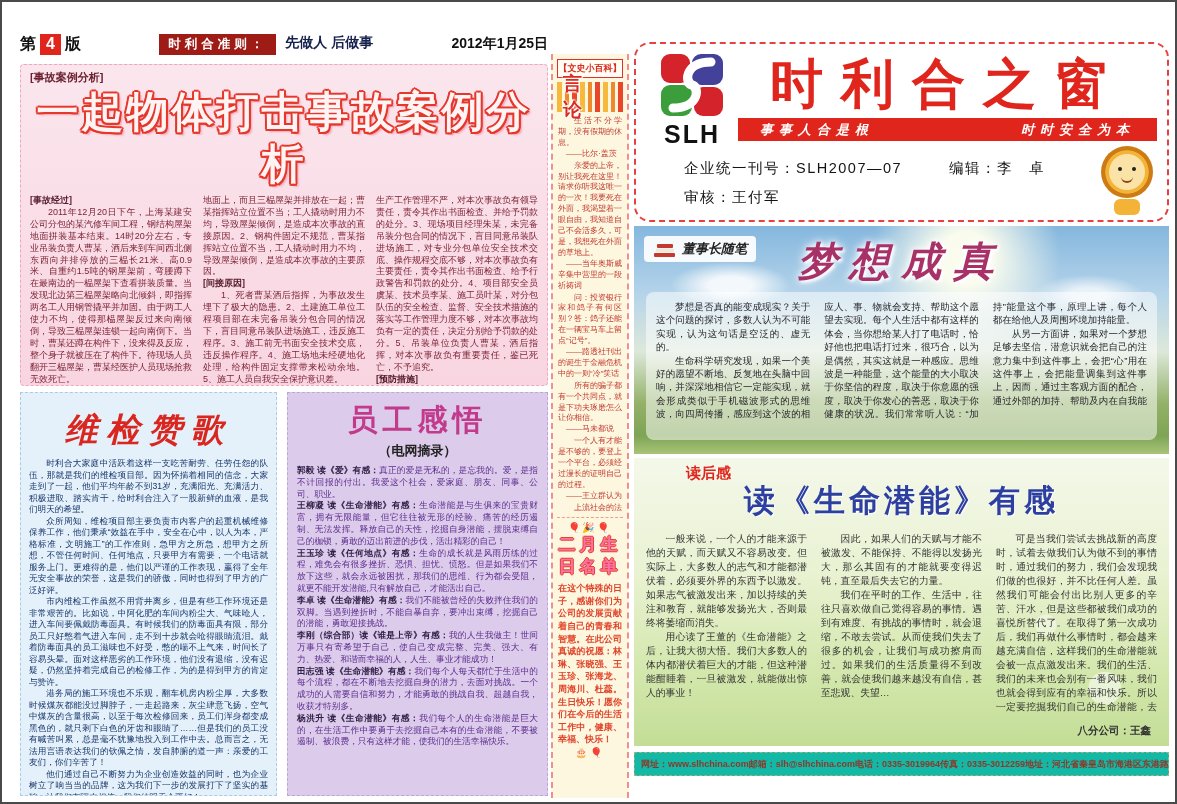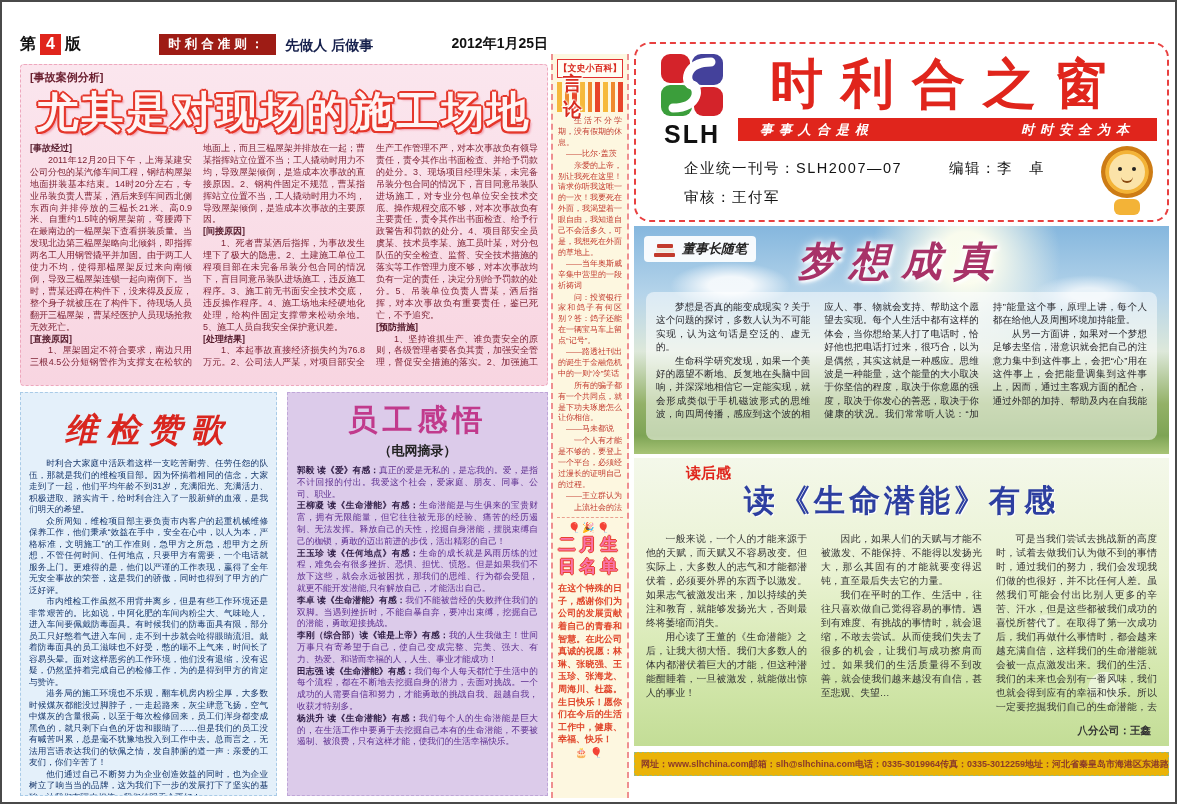--- a/index.html
+++ b/index.html
@@ -6,21 +6,21 @@
   #canvas{position:relative;width:1177px;height:804px;background:#fff;border:2px solid #4a4a4a;
           box-sizing:border-box;overflow:hidden;box-shadow:6px 6px 0 #9a9a9a;}
   p,h1,h2,h3,h4,h5{margin:0;padding:0;}
 
   
   .left-page{position:absolute;left:18px;top:26px;width:528px;height:770px;}
   .lp-header{display:flex;align-items:center;justify-content:space-between;height:32px;color:#111;}
   .page-no{display:flex;align-items:center;gap:4px;font-size:16px;font-weight:bold;}
   .page-badge{width:21px;height:21px;background:#e0251c;color:#fff;display:flex;align-items:center;
               justify-content:center;font-size:16px;font-weight:900;}
-  .principle{display:flex;align-items:flex-end;gap:9px;font-size:14px;font-weight:bold;color:#17214d;}
+  .principle{display:flex;align-items:flex-start;gap:9px;font-size:14px;font-weight:bold;color:#17214d;}
   .principle-label{background:#9e1c15;color:#fff;padding:2px 9px;font-size:12.5px;letter-spacing:4px;font-weight:bold;}
   .lp-date{font-size:14px;font-weight:bold;}
 
   .case-panel{position:absolute;left:0;top:36px;width:528px;height:322px;box-sizing:border-box;
               background:linear-gradient(180deg,#fbe6ee,#f8d5e1);border:1px dashed #eea7bd;
               border-radius:4px;padding:5px 9px;overflow:hidden;}
   .case-kicker{font-size:11px;font-weight:bold;color:#6b2030;}
   .case-title{text-align:center;font-size:42px;font-weight:900;letter-spacing:3px;line-height:52px;
               color:#fff4f4;margin:1px 0 5px;
               text-shadow:2px 0 #e5372b,-2px 0 #e5372b,0 2px #e5372b,0 -2px #e5372b,
@@ -120,21 +120,21 @@
   .review-label{position:absolute;left:8px;top:6px;font-size:15px;font-weight:900;color:#e0251c;margin-left:44px;}
   .review-title{text-align:center;padding-top:22px;font-size:31px;font-weight:900;letter-spacing:4px;
                 color:#2d3fa0;font-family:"Liberation Serif","DejaVu Serif",serif;
                 text-shadow:1px 1px 0 #fff;}
   .review-cols{margin:10px 12px 0;column-count:3;column-gap:14px;font-size:9.8px;line-height:14px;
                color:#333;text-align:justify;height:192px;overflow:hidden;}
   .review-cols p{text-indent:2em;}
   .review-sig{position:absolute;right:18px;bottom:8px;font-size:10.5px;font-weight:bold;color:#333;}
 
   .rfooter{position:absolute;left:0;top:710px;width:535px;height:24px;box-sizing:border-box;
-           border:1.5px dashed #9bb87a;background:#eab308;display:flex;align-items:center;
+           border:1.5px dashed #9bb87a;background:#14b8a6;display:flex;align-items:center;
            justify-content:space-between;padding:0 6px;font-size:9px;color:#8b3a2a;
            font-weight:bold;white-space:nowrap;overflow:hidden;}
 </style>
 </head>
 <body>
 
 <div id="canvas">
 
   <div class="left-page">
 
@@ -146,21 +146,21 @@
       </div>
       <div class="principle">
         <span class="principle-label">时利合准则：</span>
         <span>先做人  后做事</span>
       </div>
       <div class="lp-date">2012年1月25日</div>
     </div>
 
     <div class="case-panel">
       <div class="case-kicker">[事故案例分析]</div>
-      <h1 class="case-title">尤其是对现场的施工场地</h1>
+      <h1 class="case-title">一起物体打击事故案例分析</h1>
       <div class="case-cols">
         <h5>[事故经过]</h5>
         <p>2011年12月20日下午，上海某建安公司分包的某汽修车间工程，钢结构屋架地面拼装基本结束。14时20分左右，专业吊装负责人曹某，酒后来到车间西北侧东西向并排停放的三榀长21米、高0.9米、自重约1.5吨的钢屋架前，弯腰蹲下在最南边的一榀屋架下查看拼装质量。当发现北边第三榀屋架略向北倾斜，即指挥两名工人用钢管撬平并加固。由于两工人使力不均，使得那榀屋架反过来向南倾倒，导致三榀屋架连锁一起向南倒下。当时，曹某还蹲在构件下，没来得及反应，整个身子就被压在了构件下。待现场人员翻开三榀屋架，曹某经医护人员现场抢救无效死亡。</p>
         <h5>[直接原因]</h5>
         <p>1、屋架固定不符合要求，南边只用三根4.5公分短钢管作为支撑支在松软的地面上，而且三榀屋架并排放在一起；曹某指挥站立位置不当；工人撬动时用力不均，导致屋架倾倒，是造成本次事故的直接原因。2、钢构件固定不规范，曹某指挥站立位置不当，工人撬动时用力不均，导致屋架倾倒，是造成本次事故的主要原因。</p>
         <h5>[间接原因]</h5>
         <p>1、死者曹某酒后指挥，为事故发生埋下了极大的隐患。2、土建施工单位工程项目部在未完备吊装分包合同的情况下，盲目同意吊装队进场施工，违反施工程序。3、施工前无书面安全技术交底，违反操作程序。4、施工场地未经硬地化处理，给构件固定支撑带来松动余地。5、施工人员自我安全保护意识差。</p>
         <h5>[处理结果]</h5>
         <p>1、本起事故直接经济损失约为76.8万元。2、公司法人严某，对项目部安全生产工作管理不严，对本次事故负有领导责任，责令其作出书面检查、并给予罚款的处分。3、现场项目经理朱某，未完备吊装分包合同的情况下，盲目同意吊装队进场施工，对专业分包单位安全技术交底、操作规程交底不够，对本次事故负有主要责任，责令其作出书面检查、给予行政警告和罚款的处分。4、项目部安全员虞某、技术员李某、施工员叶某，对分包队伍的安全检查、监督、安全技术措施的落实等工作管理力度不够，对本次事故均负有一定的责任，决定分别给予罚款的处分。5、吊装单位负责人曹某，酒后指挥，对本次事故负有重要责任，鉴已死亡，不予追究。</p>
         <h5>[预防措施]</h5>

